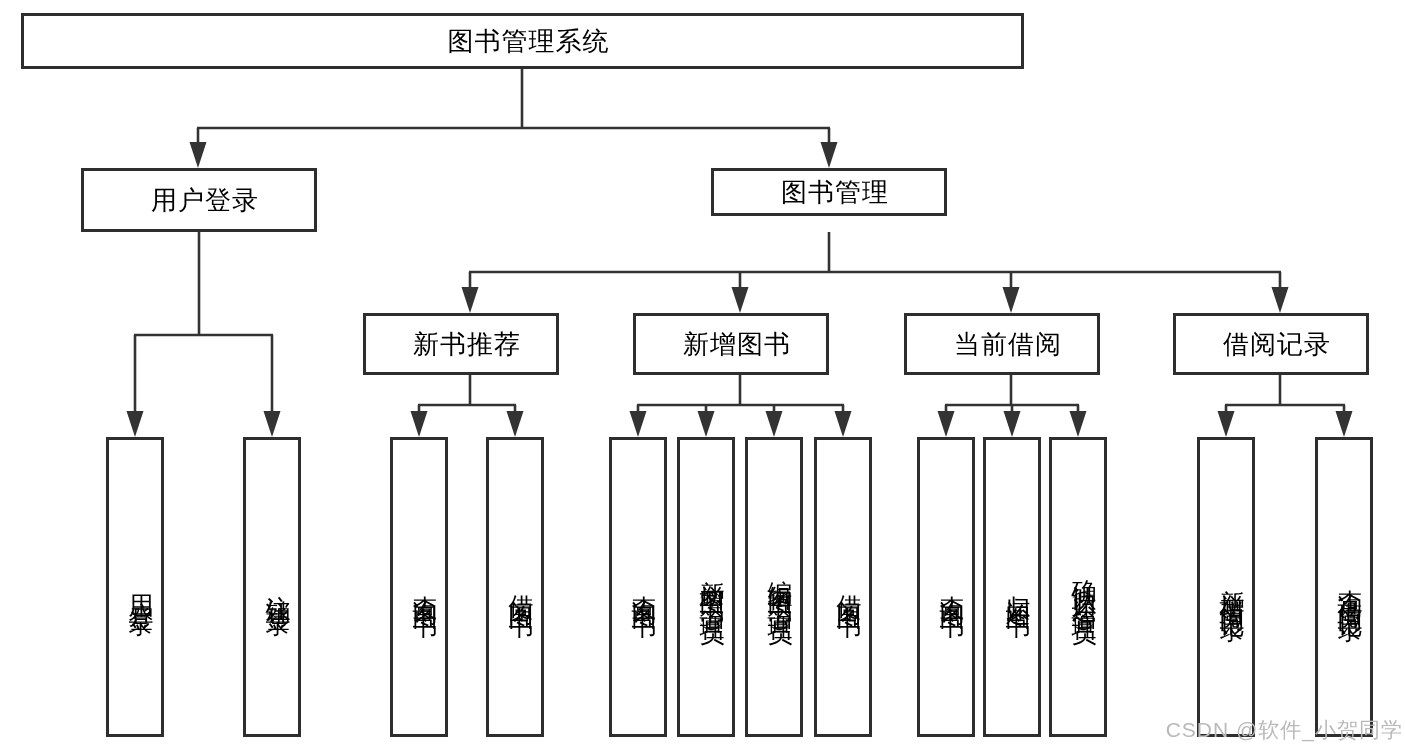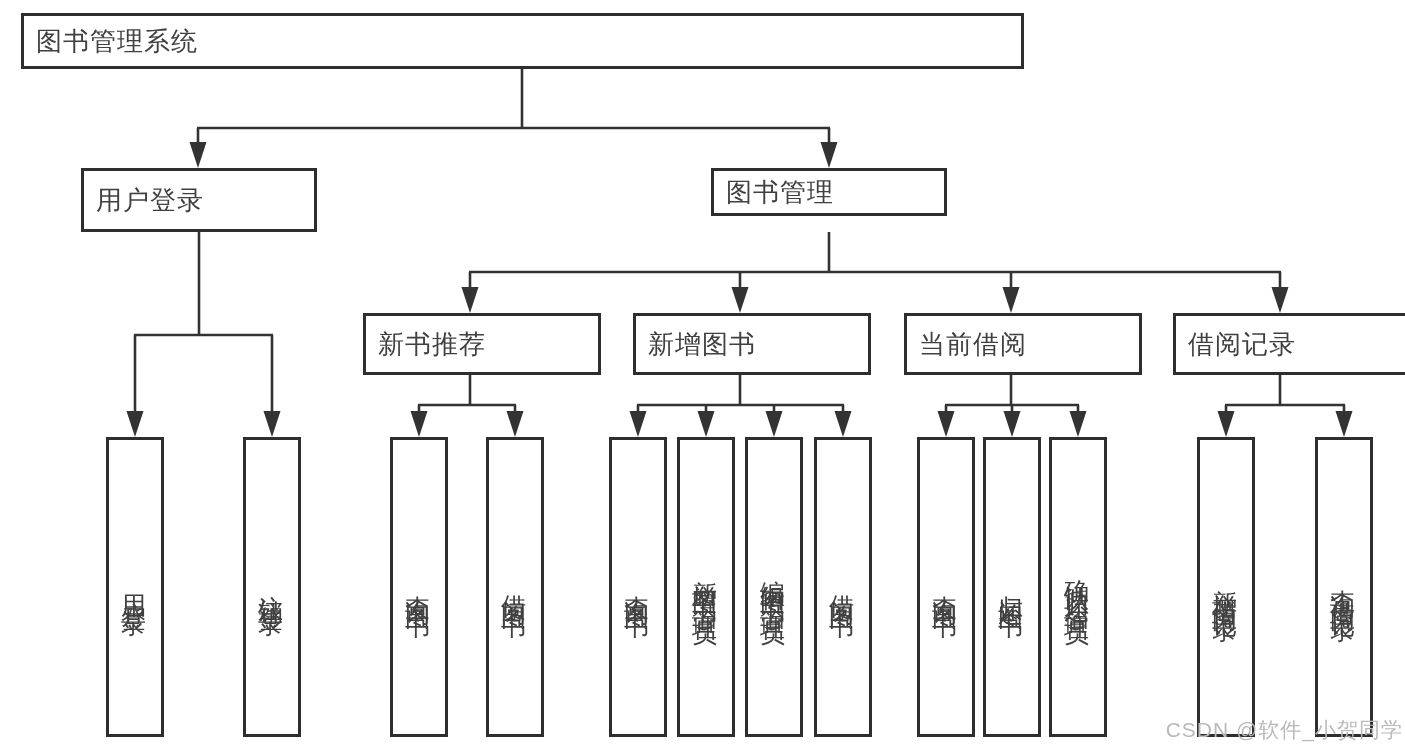--- a/index.html
+++ b/index.html
@@ -22,22 +22,22 @@
     width: 1405px;
     height: 747px;
   }
   .node {
     position: absolute;
     box-sizing: border-box;
     border: 3px solid #2e2e2e;
     background: #ffffff;
     display: flex;
     align-items: center;
-    justify-content: flex-start;
-    color: #404040;
+    justify-content: center;
+    color: #000000;
     font-weight: 500;
     padding-left: 12px;
   }
   .node.h-label {
     font-size: 26px;
     letter-spacing: 1px;
     white-space: nowrap;
   }
   .node.leaf {
     width: 58px;
@@ -51,21 +51,21 @@
     letter-spacing: 6px;
     line-height: 1;
     white-space: nowrap;
   }
   
   #n-root       { left: 21px;   top: 13px;  width: 1003px; height: 56px; }
   
   #n-login      { left: 81px;   top: 168px; width: 236px;  height: 64px; }
   #n-bookmgmt   { left: 711px;  top: 168px; width: 236px;  height: 48px; }
   
-  .lvl3 { top: 313px; width: 238px; height: 62px; }
+  .lvl3 { top: 313px; width: 196px; height: 62px; }
   #n-newbook    { left: 363px; }
   #n-borrow     { left: 633px; }
   #n-current    { left: 904px; }
   #n-records    { left: 1173px; }
   
   #l-login-user { left: 106px; }
   #l-logout     { left: 243px; }
   #l-nb-query   { left: 390px; }
   #l-nb-borrow  { left: 486px; }
   #l-bb-query   { left: 609px; }

